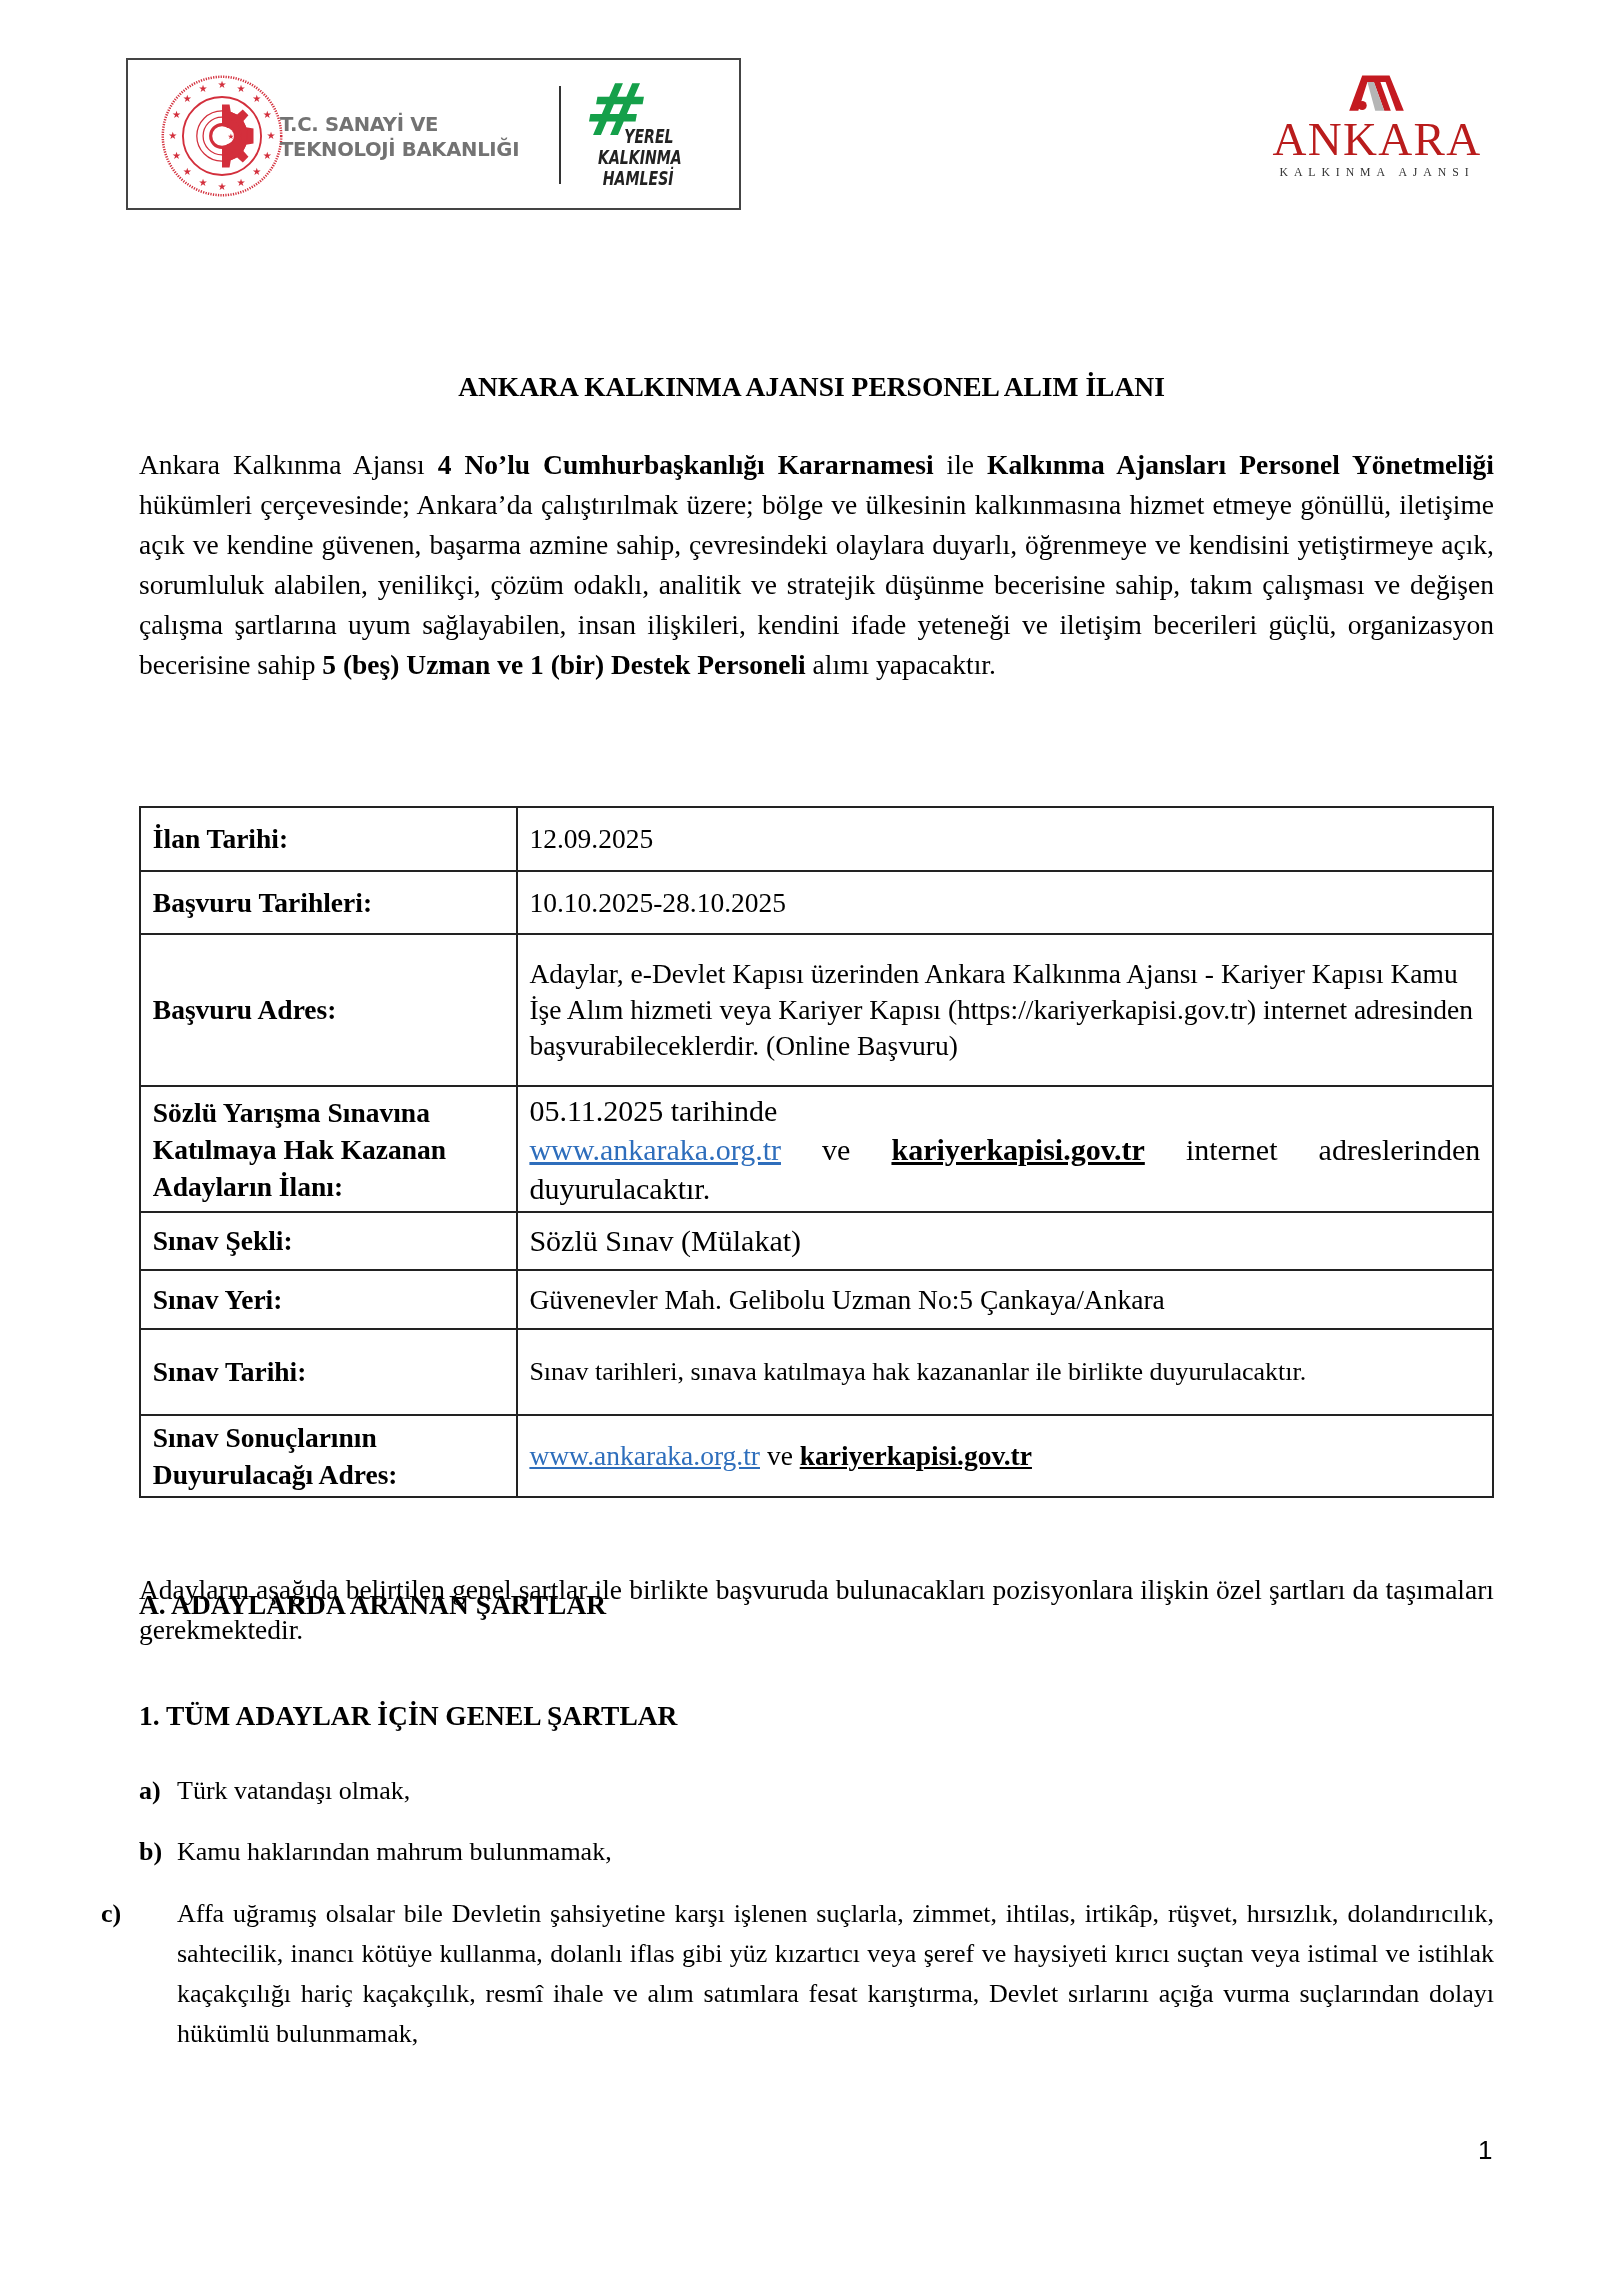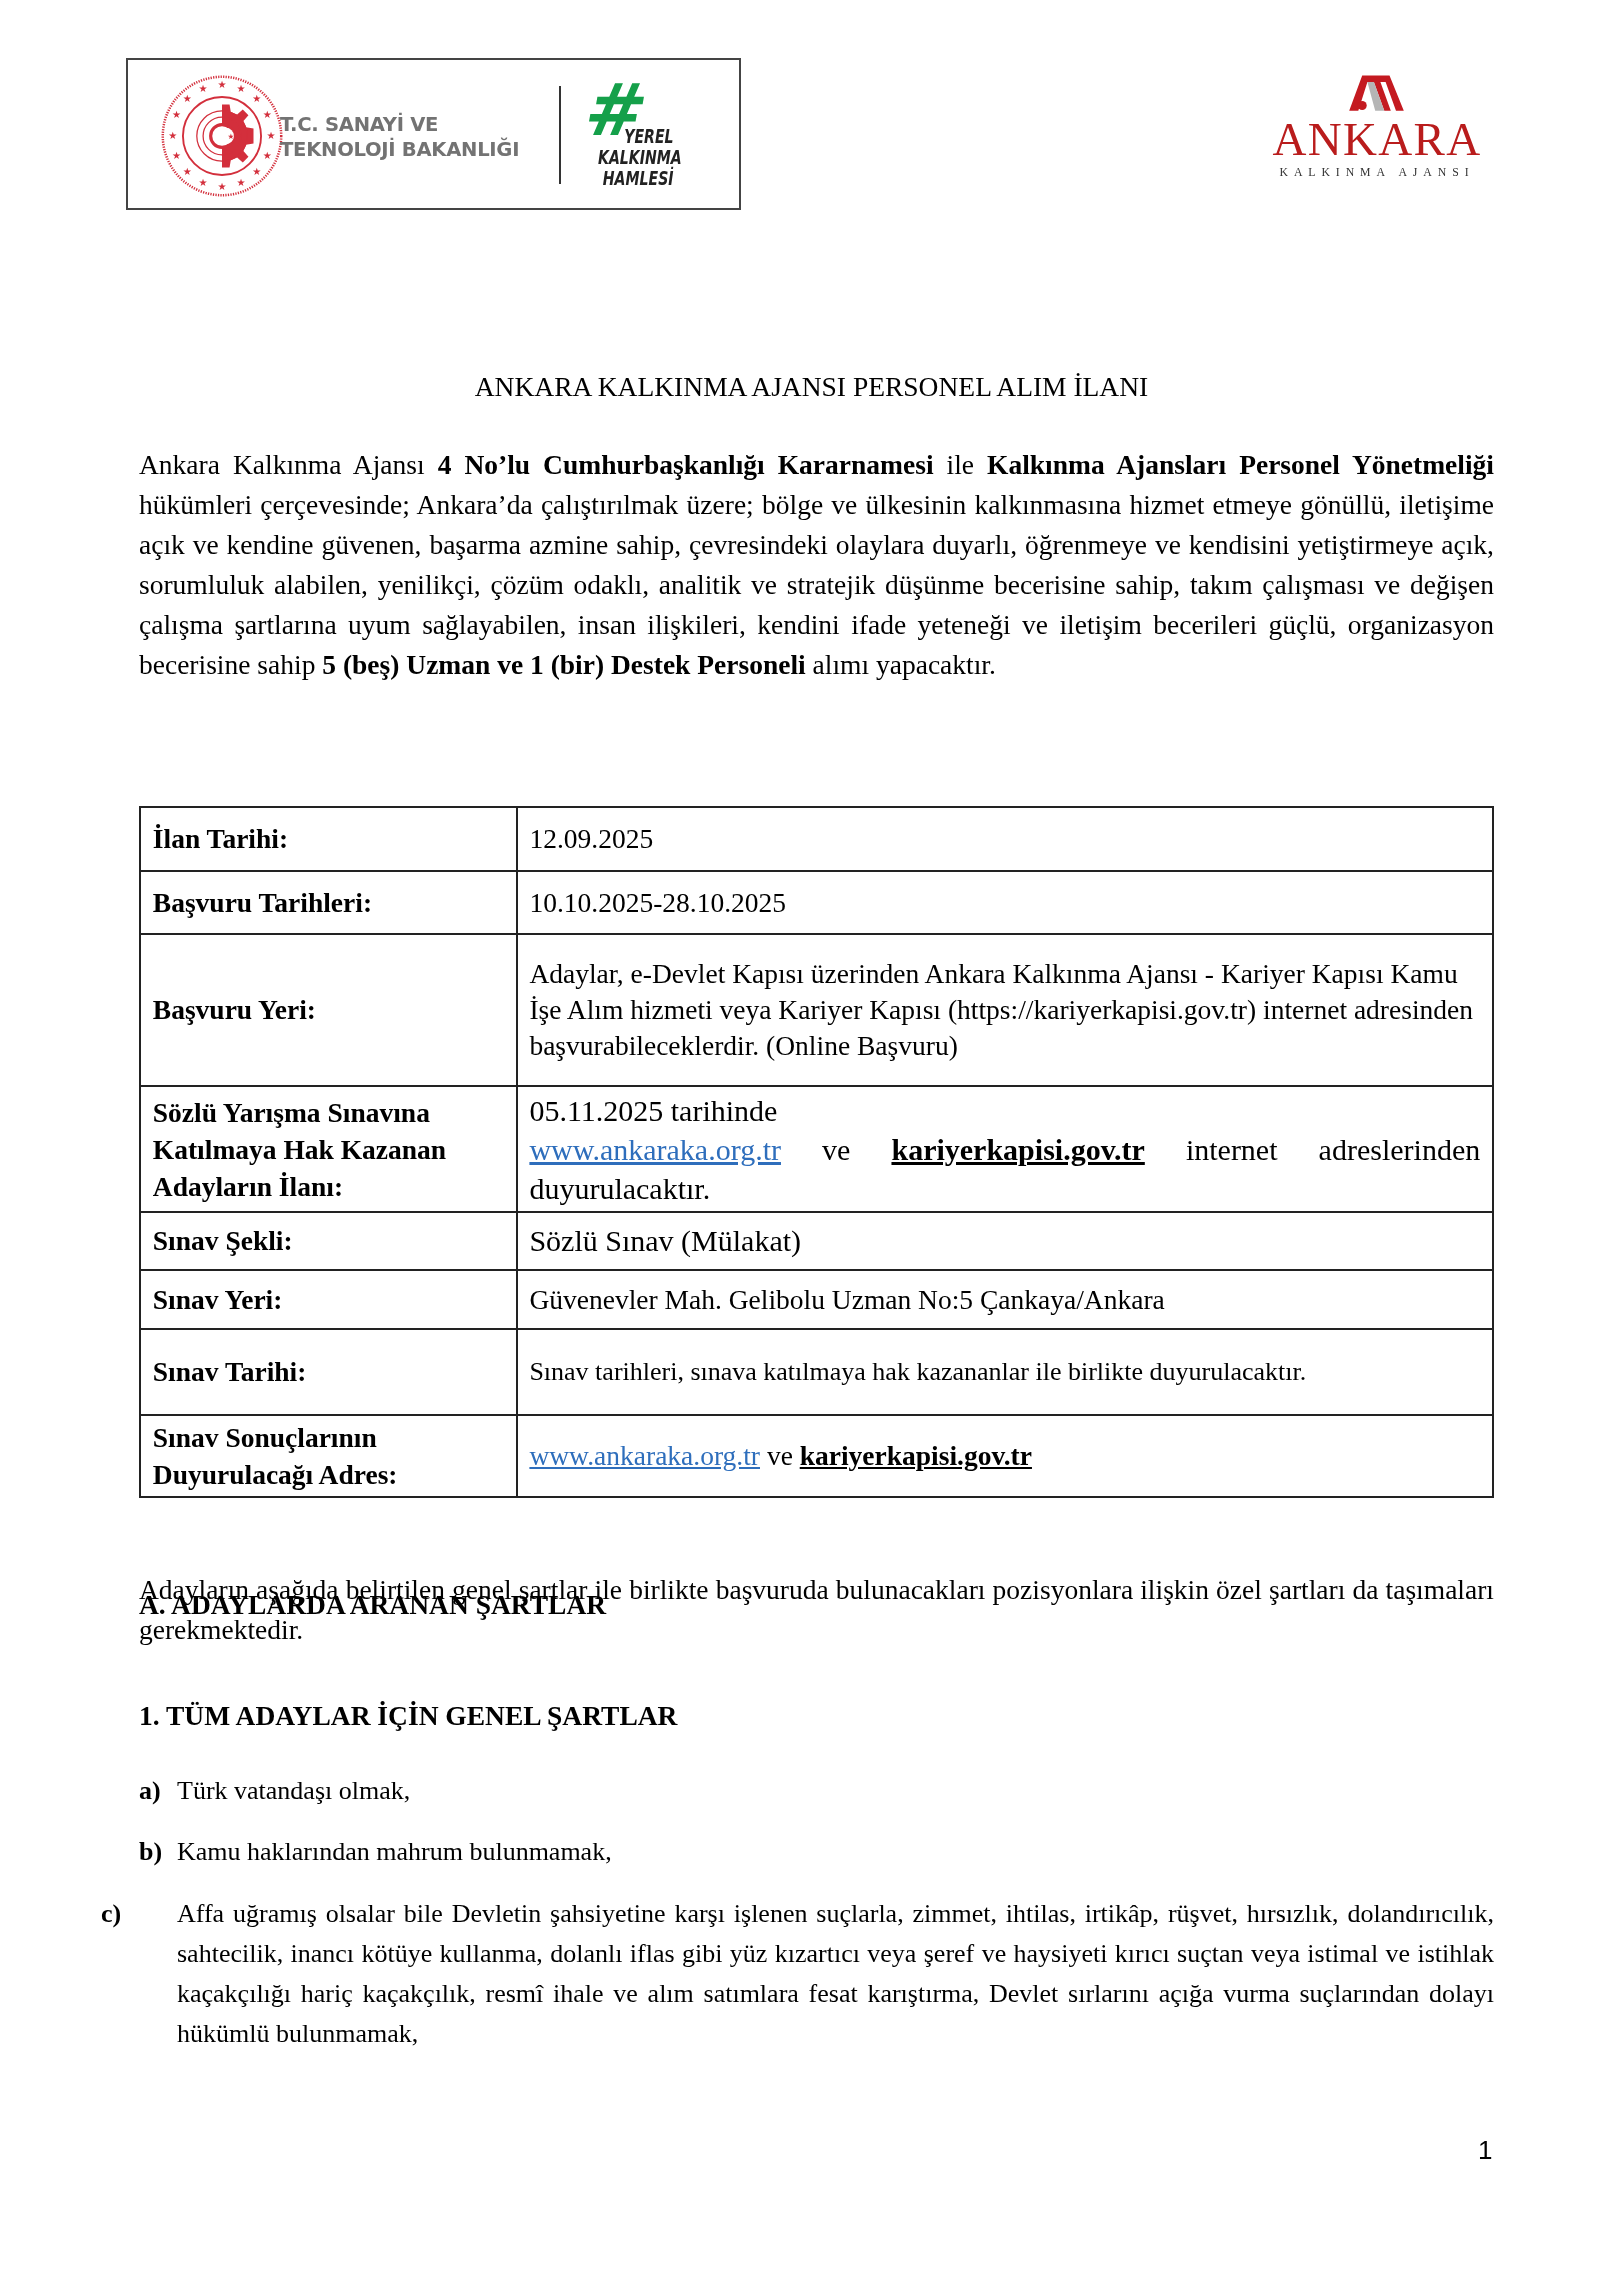--- a/index.html
+++ b/index.html
@@ -22,21 +22,21 @@
 
   .ankara-logo { position: absolute; left: 1269px; top: 73px; width: 216px; height: 105px; text-align: center; }
   .ankara-mark { position: absolute; left: 75px; top: 0; width: 65px; height: 39px; }
   .ankara-name { position: absolute; left: 0; top: 43px; width: 216px; font-family: "Liberation Serif", serif;
                  font-size: 47px; line-height: 47px; color: #b91c1c; letter-spacing: 1.3px; }
   .ankara-sub { position: absolute; left: 0; top: 93px; width: 216px; font-family: "Liberation Serif", serif;
                 font-size: 11.8px; line-height: 13px; color: #333; letter-spacing: 5.9px; }
 
   
   .doc-title { position: absolute; left: 0; width: 1623px; top: 370px; text-align: center;
-               font-weight: normal; font-size: 27.5px; line-height: 33px; }
+               font-weight: bold; font-size: 27.5px; line-height: 33px; }
   .intro { position: absolute; left: 139px; top: 445px; width: 1355px; font-size: 27.5px; line-height: 40px;
            text-align: justify; }
   b { font-weight: bold; }
 
   table.info { position: absolute; left: 139px; top: 806px; width: 1355px; border-collapse: collapse;
                font-size: 27.5px; line-height: 38px; }
   table.info td { border: 2px solid #222; vertical-align: middle; padding: 0 11.8px; }
   table.info td.lbl { width: 351px; font-weight: bold; border-right: 0.7px solid #888; }
   table.info td.val { text-align: justify; }
   a.blue { color: #2e6ebc; text-decoration: underline; }
@@ -115,21 +115,21 @@
   <tbody>
       <tr style="height:64px">
     <td class="lbl">İlan Tarihi:</td>
     <td class="val">12.09.2025</td>
   </tr>
   <tr style="height:63px">
     <td class="lbl">Başvuru Tarihleri:</td>
     <td class="val">10.10.2025-28.10.2025</td>
   </tr>
   <tr style="height:152px">
-    <td class="lbl">Başvuru Yeri:</td>
+    <td class="lbl">Başvuru Adres:</td>
     <td class="val" style="text-align:left;line-height:36px">Adaylar, e-Devlet Kapısı üzerinden Ankara Kalkınma Ajansı - Kariyer Kapısı Kamu İşe Alım hizmeti veya Kariyer Kapısı (https://kariyerkapisi.gov.tr) internet adresinden başvurabileceklerdir. (Online Başvuru)</td>
   </tr>
   <tr style="height:126px">
     <td class="lbl" style="line-height:37px">Sözlü Yarışma Sınavına Katılmaya Hak Kazanan Adayların İlanı:</td>
     <td class="val" style="font-size:30px;line-height:39px">
       <span>05.11.2025 tarihinde</span><br>
       <a class="blue">www.ankaraka.org.tr</a><span> ve </span><a class="dark">kariyerkapisi.gov.tr</a><span> internet adreslerinden duyurulacaktır.</span>
     </td>
   </tr>
   <tr style="height:58px">

